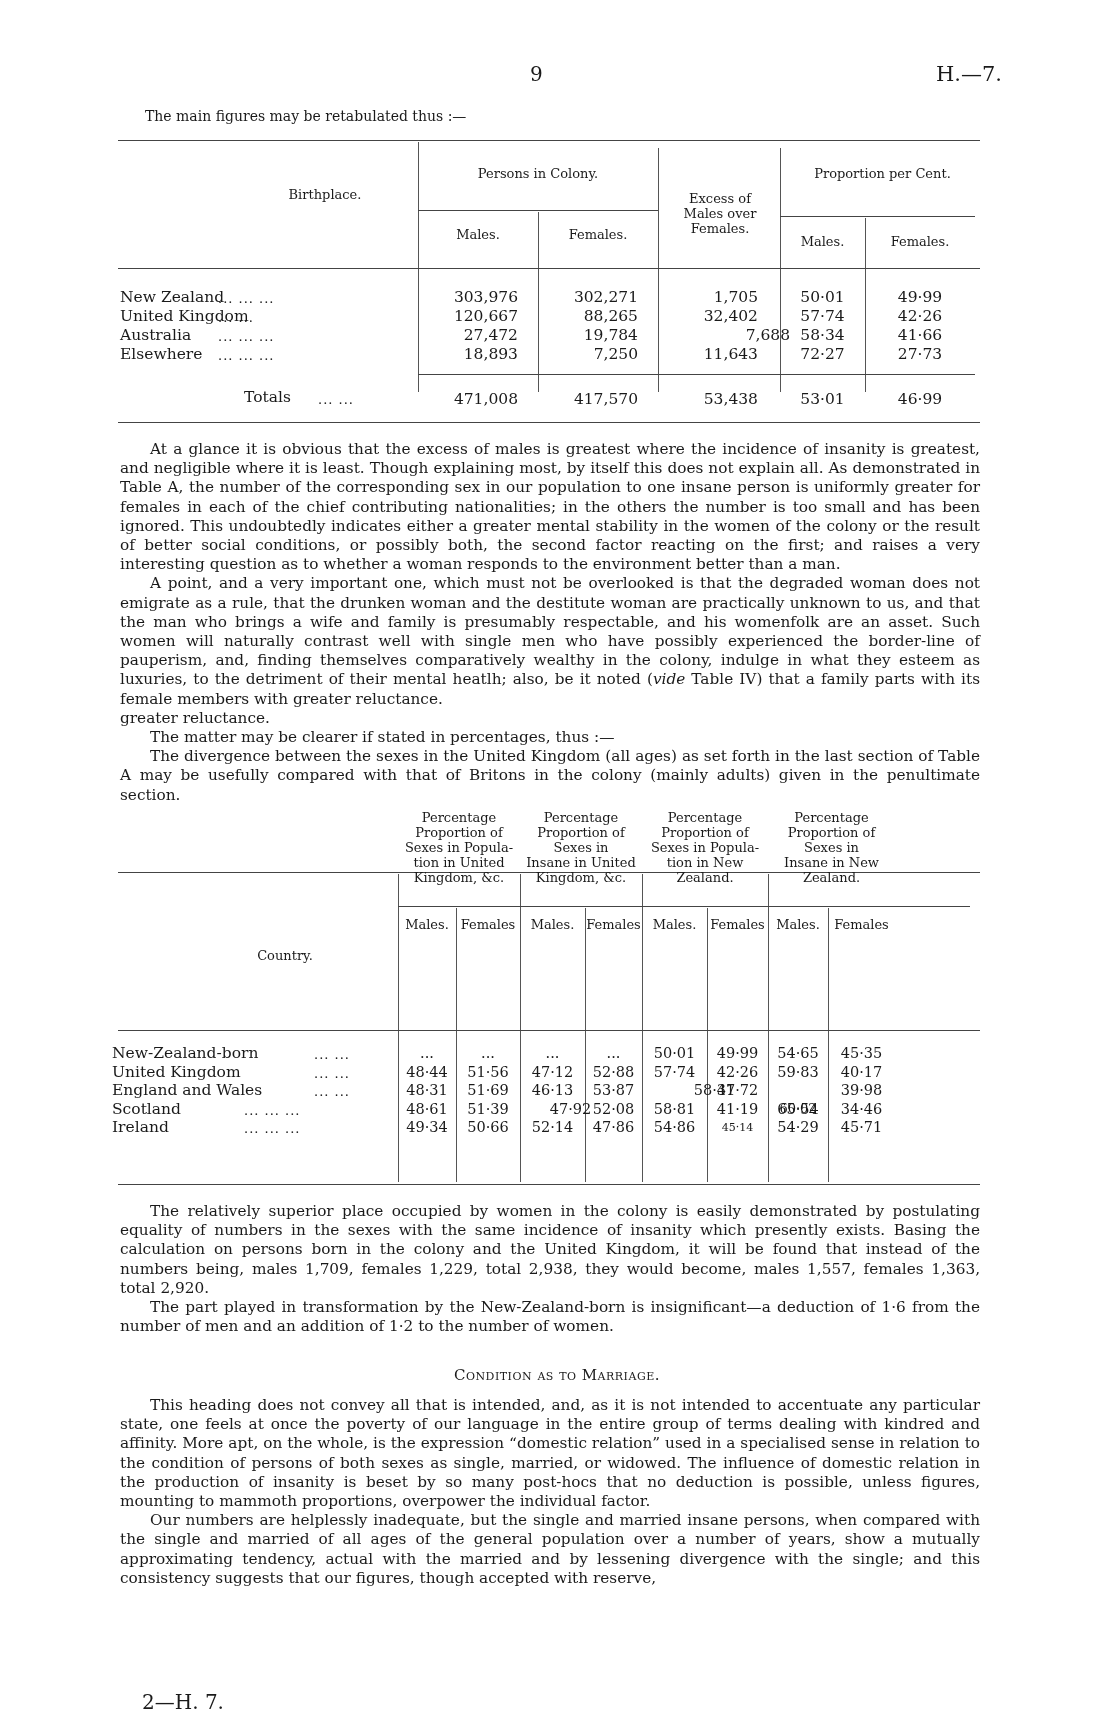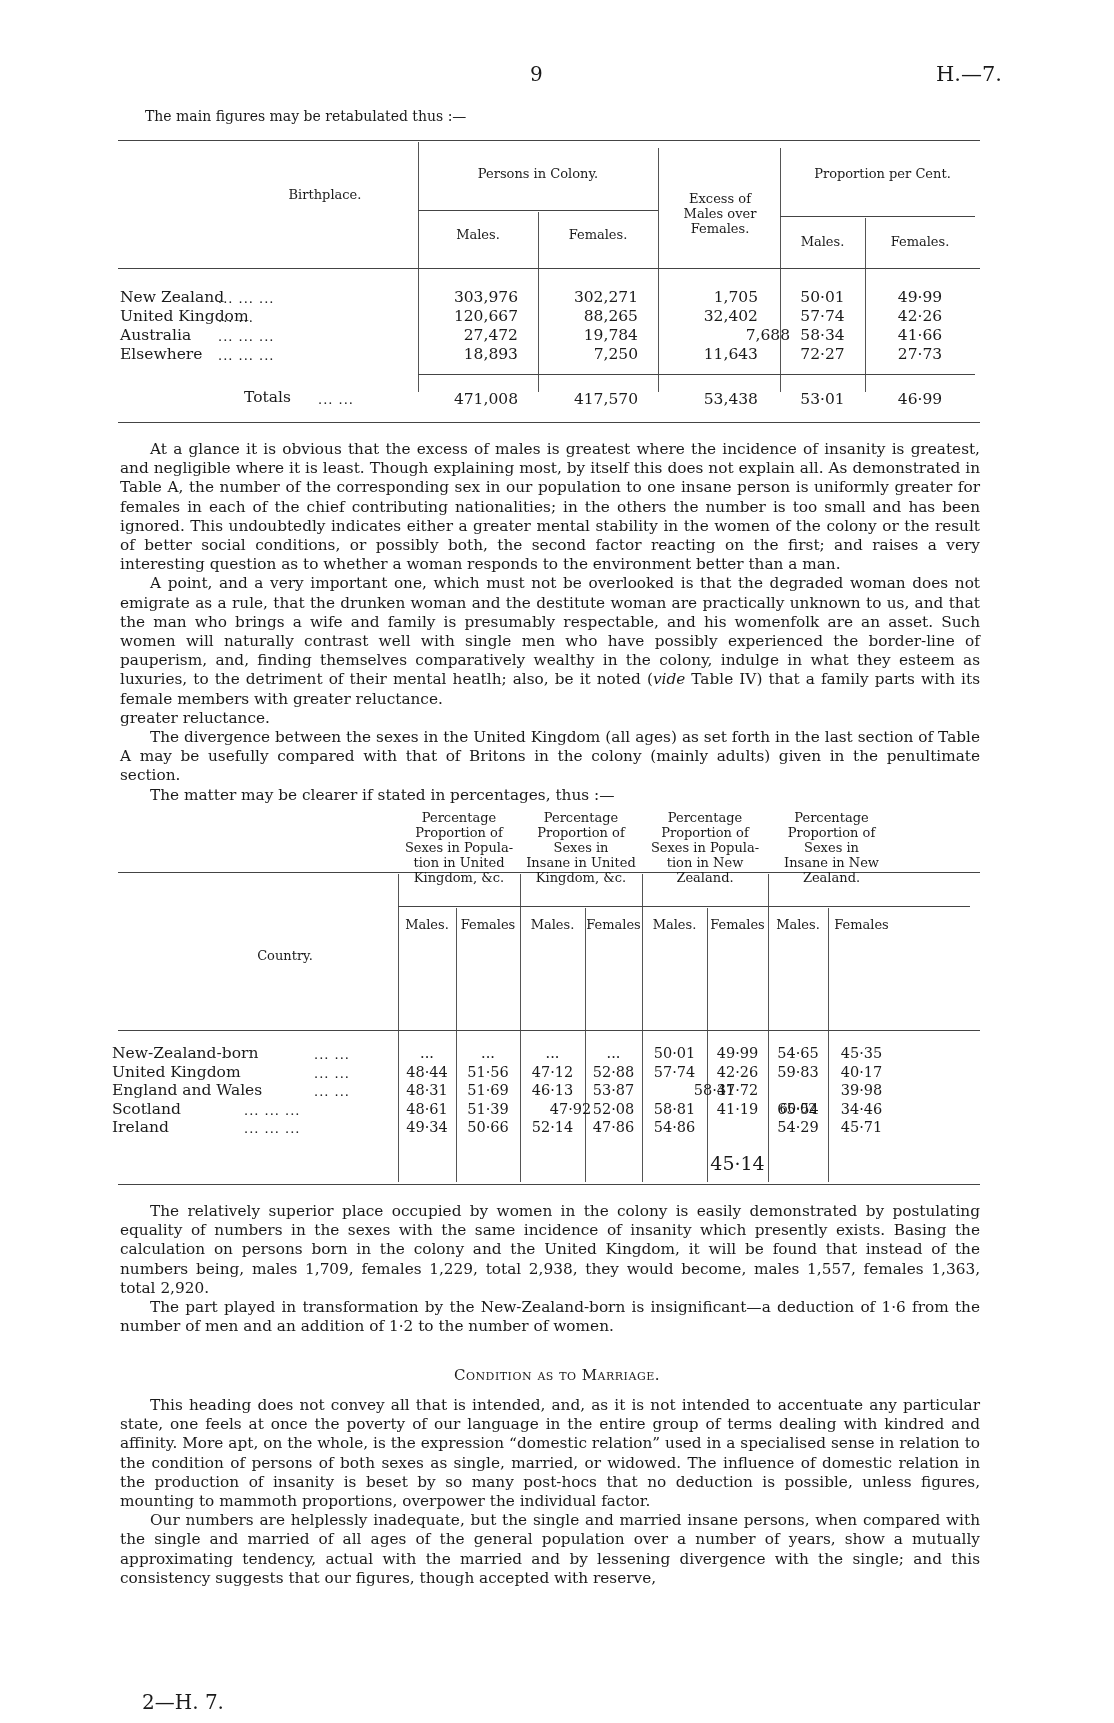--- a/index.html
+++ b/index.html
@@ -106,22 +106,22 @@
     <div class="cell c" style="left:780px; top:390px; width:85px;">53·01</div>
     <div class="cell c" style="left:865px; top:390px; width:110px;">46·99</div>
   </div>
   <div class="hr" style="left:118px; top:422px; width:862px;"></div>
 </div>
 
 <div class="para" style="top:440px;">
   <p>At a glance it is obvious that the excess of males is greatest where the incidence of insanity is greatest, and negligible where it is least. Though explaining most, by itself this does not explain all. As demonstrated in Table A, the number of the corresponding sex in our population to one insane person is uniformly greater for females in each of the chief contributing nationalities; in the others the number is too small and has been ignored. This undoubtedly indicates either a greater mental stability in the women of the colony or the result of better social conditions, or possibly both, the second factor reacting on the first; and raises a very interesting question as to whether a woman responds to the environment better than a man.</p>
   <p><span>A point, and a very important one, which must not be overlooked is that the degraded woman does not emigrate as a rule, that the drunken woman and the destitute woman are practically unknown to us, and that the man who brings a wife and family is presumably respectable, and his womenfolk are an asset. Such women will naturally contrast well with single men who have possibly experienced the border-line of pauperism, and, finding themselves comparatively wealthy in the colony, indulge in what they esteem as luxuries, to the detriment of their mental heatlh; also, be it noted (</span><i>vide</i><span> Table IV) that a family parts with its female members with greater reluctance.</span></p>
   <p class="noindent">greater reluctance.</p>
+  <p>The matter may be clearer if stated in percentages, thus :—</p>
   <p>The divergence between the sexes in the United Kingdom (all ages) as set forth in the last section of Table A may be usefully compared with that of Britons in the colony (mainly adults) given in the penultimate section.</p>
-  <p>The matter may be clearer if stated in percentages, thus :—</p>
 </div>
 
 <div>
   <div class="hr" style="left:118px; top:872px; width:862px;"></div>
   <div id="t2head">
       <div class="vr" style="left: 398px; top: 874px; height: 308px;"></div>
       <div class="vr" style="left: 520px; top: 874px; height: 308px;"></div>
       <div class="vr" style="left: 642px; top: 874px; height: 308px;"></div>
       <div class="vr" style="left: 768px; top: 874px; height: 308px;"></div>
       <div class="vr" style="left: 456px; top: 908px; height: 274px;"></div>
@@ -218,21 +218,21 @@
         <div class="cell c" style="left: 828px; width: 67px; top: 1099.5px; font-size: 14.5px;">34·46</div>
       </div>
       <div>
         <div class="rowlabel" style="left: 112px; top: 1118px;">Ireland</div>
         <div class="dots" style="left: 244px; top: 1119px;">...     ...     ...</div>
         <div class="cell c" style="left: 398px; width: 58px; top: 1118px; font-size: 14.5px;">49·34</div>
         <div class="cell c" style="left: 456px; width: 64px; top: 1118px; font-size: 14.5px;">50·66</div>
         <div class="cell c" style="left: 520px; width: 65px; top: 1118px; font-size: 14.5px;">52·14</div>
         <div class="cell c" style="left: 585px; width: 57px; top: 1118px; font-size: 14.5px;">47·86</div>
         <div class="cell c" style="left: 642px; width: 65px; top: 1118px; font-size: 14.5px;">54·86</div>
-        <div class="cell c" style="left: 707px; width: 61px; top: 1118px; font-size: 19px; margin-top: 36px;">45·14</div>
+        <div class="cell c" style="left: 707px; width: 61px; top: 1118px; font-size: 11px;">45·14</div>
         <div class="cell c" style="left: 768px; width: 60px; top: 1118px; font-size: 14.5px;">54·29</div>
         <div class="cell c" style="left: 828px; width: 67px; top: 1118px; font-size: 14.5px;">45·71</div>
       </div>
     </div>
   <div class="hr" style="left:118px; top:1184px; width:862px;"></div>
 </div>
 
 <div class="para" style="top:1202px;">
   <p>The relatively superior place occupied by women in the colony is easily demonstrated by postulating equality of numbers in the sexes with the same incidence of insanity which presently exists. Basing the calculation on persons born in the colony and the United Kingdom, it will be found that instead of the numbers being, males 1,709, females 1,229, total 2,938, they would become, males 1,557, females 1,363, total 2,920.</p>
   <p>The part played in transformation by the New-Zealand-born is insignificant—a deduction of 1·6 from the number of men and an addition of 1·2 to the number of women.</p>

